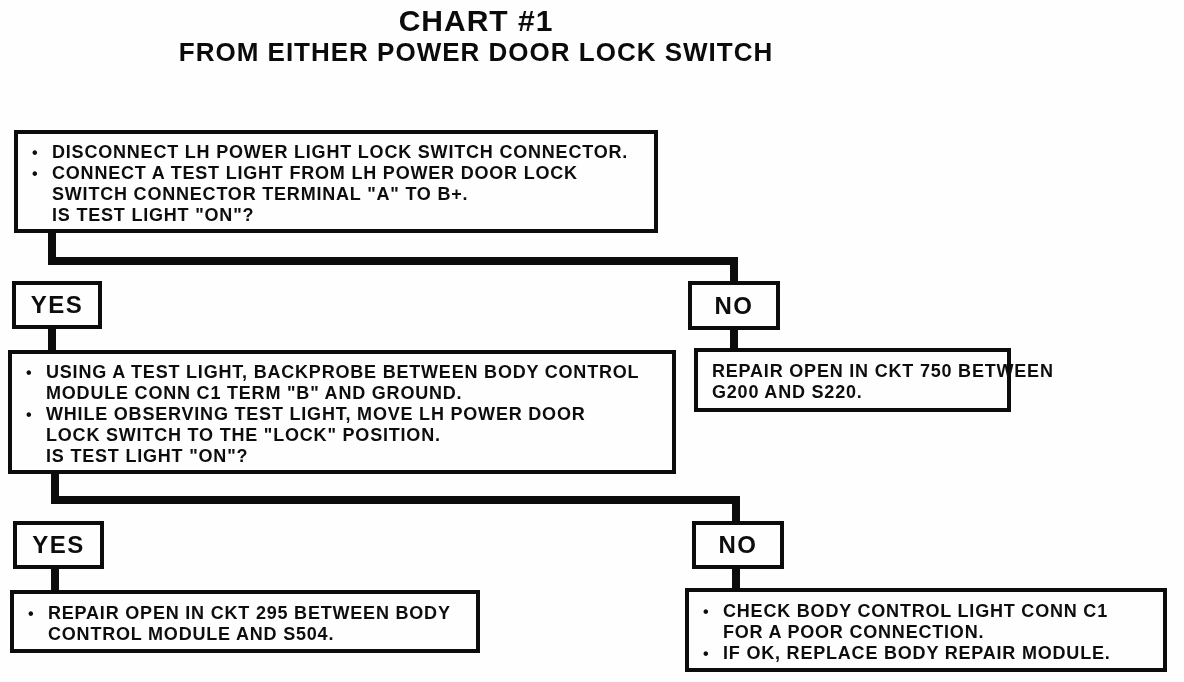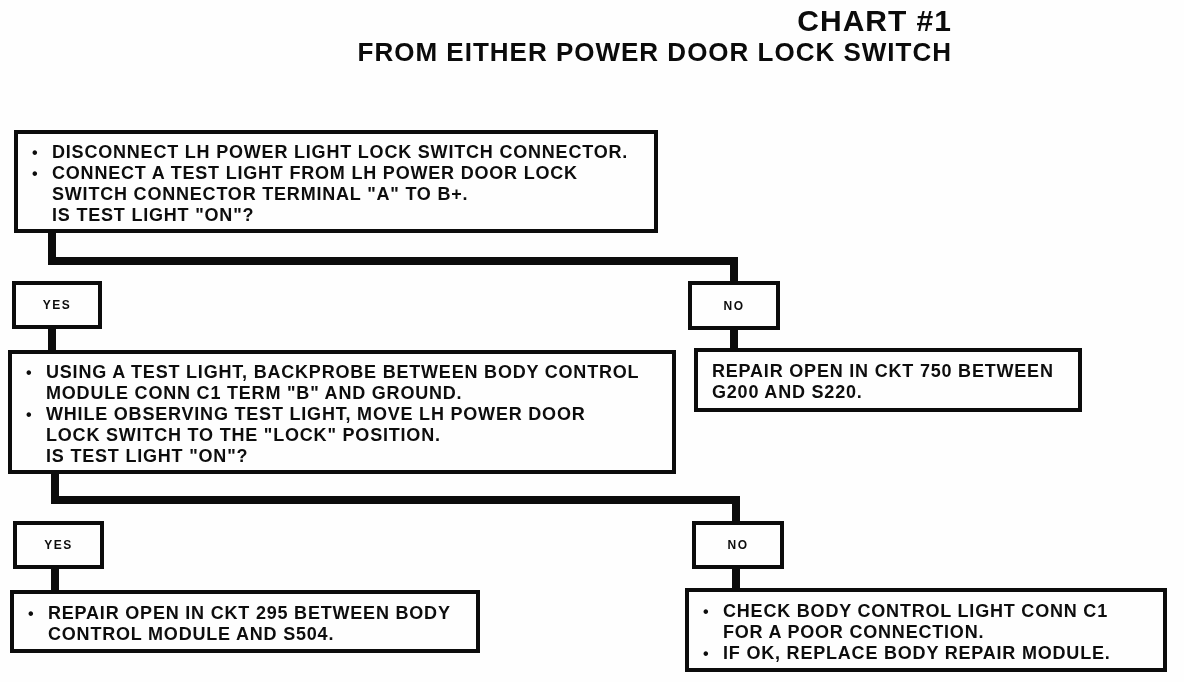--- a/index.html
+++ b/index.html
@@ -14,21 +14,21 @@
     background: #fefefe;
     font-family: "Liberation Sans", sans-serif;
     color: #0d0d0d;
     overflow: hidden;
   }
   
   .title-wrap {
     position: absolute;
     left: 0; top: 4px;
     width: 952px;
-    text-align: right;
+    text-align: center;
     font-weight: 700;
     line-height: 1.12;
     color: #0b0b0b;
   }
   .title-line1 {
     font-size: 30px;
     letter-spacing: 1px;
   }
   .title-line2, .title-line3 {
     font-size: 26px;
@@ -59,21 +59,21 @@
   }
   .fc-box .line.cont {
     padding-left: 20px;
   }
   .decision {
     position: absolute;
     border: 4px solid #0c0c0c;
     background: #fefefe;
     box-sizing: border-box;
     font-weight: 700;
-    font-size: 12px;
+    font-size: 24px;
     letter-spacing: 1.5px;
     display: flex;
     align-items: center;
     justify-content: center;
     color: #0d0d0d;
   }
   
   .conn {
     position: absolute;
     background: #0c0c0c;
@@ -134,21 +134,21 @@
       <span>WHILE OBSERVING TEST LIGHT, MOVE LH POWER DOOR</span>
     </div>
     <div class="line cont">
       <span>LOCK SWITCH TO THE "LOCK" POSITION.</span>
     </div>
     <div class="line cont">
       <span>IS TEST LIGHT "ON"?</span>
     </div>
   </div>
 
-  <div class="fc-box" style="left:694px; top:348px; width:388px; height:64px; padding-top:9px;">
+  <div class="fc-box" style="left:694px; top:348px; width:317px; height:64px; padding-top:9px;">
     <div class="line">
       <span>REPAIR OPEN IN CKT 750 BETWEEN</span>
     </div>
     <div class="line">
       <span>G200 AND S220.</span>
     </div>
   </div>
 
   <div class="conn" style="left:51px;  top:474px; width:8px;  height:30px;"></div>
   <div class="conn" style="left:51px;  top:496px; width:689px; height:8px;"></div>

